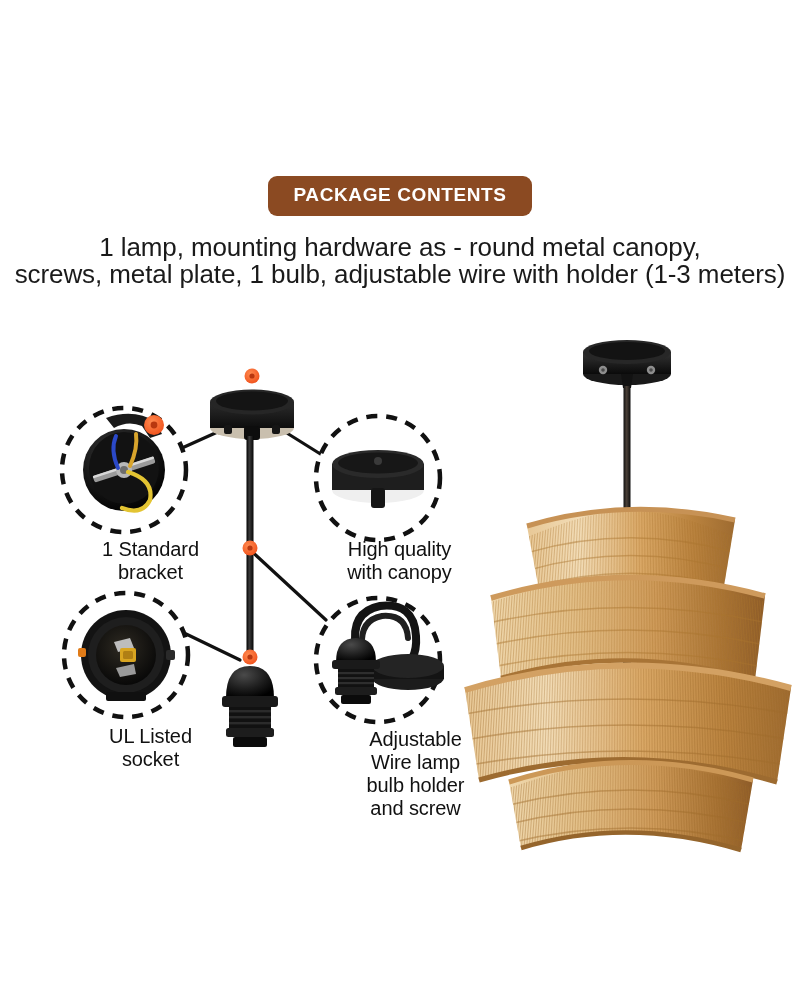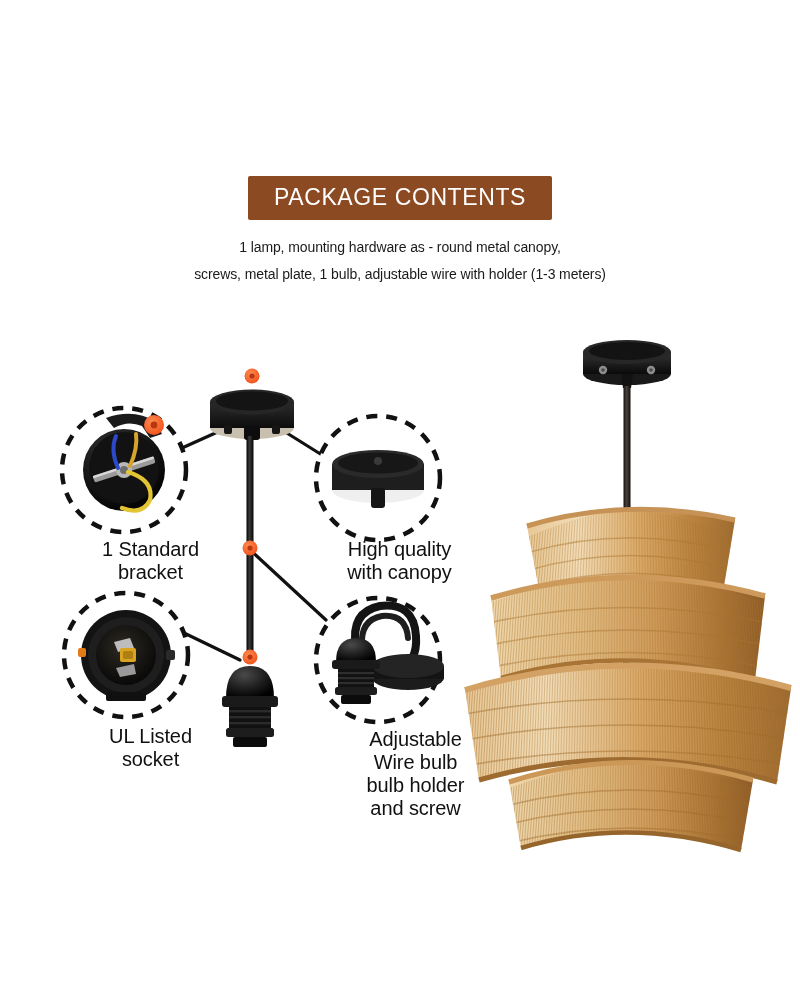--- a/index.html
+++ b/index.html
@@ -21,37 +21,37 @@
     position: absolute;
     top: 176px;
     left: 0;
     width: 800px;
     display: flex;
     justify-content: center;
   }
   #banner {
     background: #8B4A22;
     color: #ffffff;
-    font-size: 23px;
-    font-weight: normal;
+    font-size: 19px;
+    font-weight: bold;
     letter-spacing: 0.6px;
     padding: 9px 26px 10px 26px;
-    border-radius: 2px;
+    border-radius: 9px;
     line-height: 1.1;
     white-space: nowrap;
   }
 
   
   #subtitle {
     position: absolute;
     top: 234px;
     left: 0;
     width: 800px;
     text-align: center;
-    font-size: 14px;
+    font-size: 26px;
     line-height: 27px;
     color: #1a1a1a;
     letter-spacing: -0.1px;
   }
   #subtitle .line { display: block; }
 
   
   #diagram {
     position: absolute;
     left: 30px;
@@ -289,21 +289,21 @@
     <span class="cl">with canopy</span>
   </div>
 
   <div class="callout-label" id="label-socket">
     <span class="cl">UL Listed</span>
     <span class="cl">socket</span>
   </div>
 
   <div class="callout-label" id="label-wire">
     <span class="cl">Adjustable</span>
-    <span class="cl">Wire bulb</span>
+    <span class="cl">Wire lamp</span>
     <span class="cl">bulb holder</span>
     <span class="cl">and screw</span>
   </div>
 </div>
 
 <div id="product">
   <svg id="product-svg" viewBox="0 0 345 580">
     <defs>
       <linearGradient id="pCanopy" x1="0" y1="0" x2="0" y2="1">
         <stop offset="0%" stop-color="#343434"></stop>

